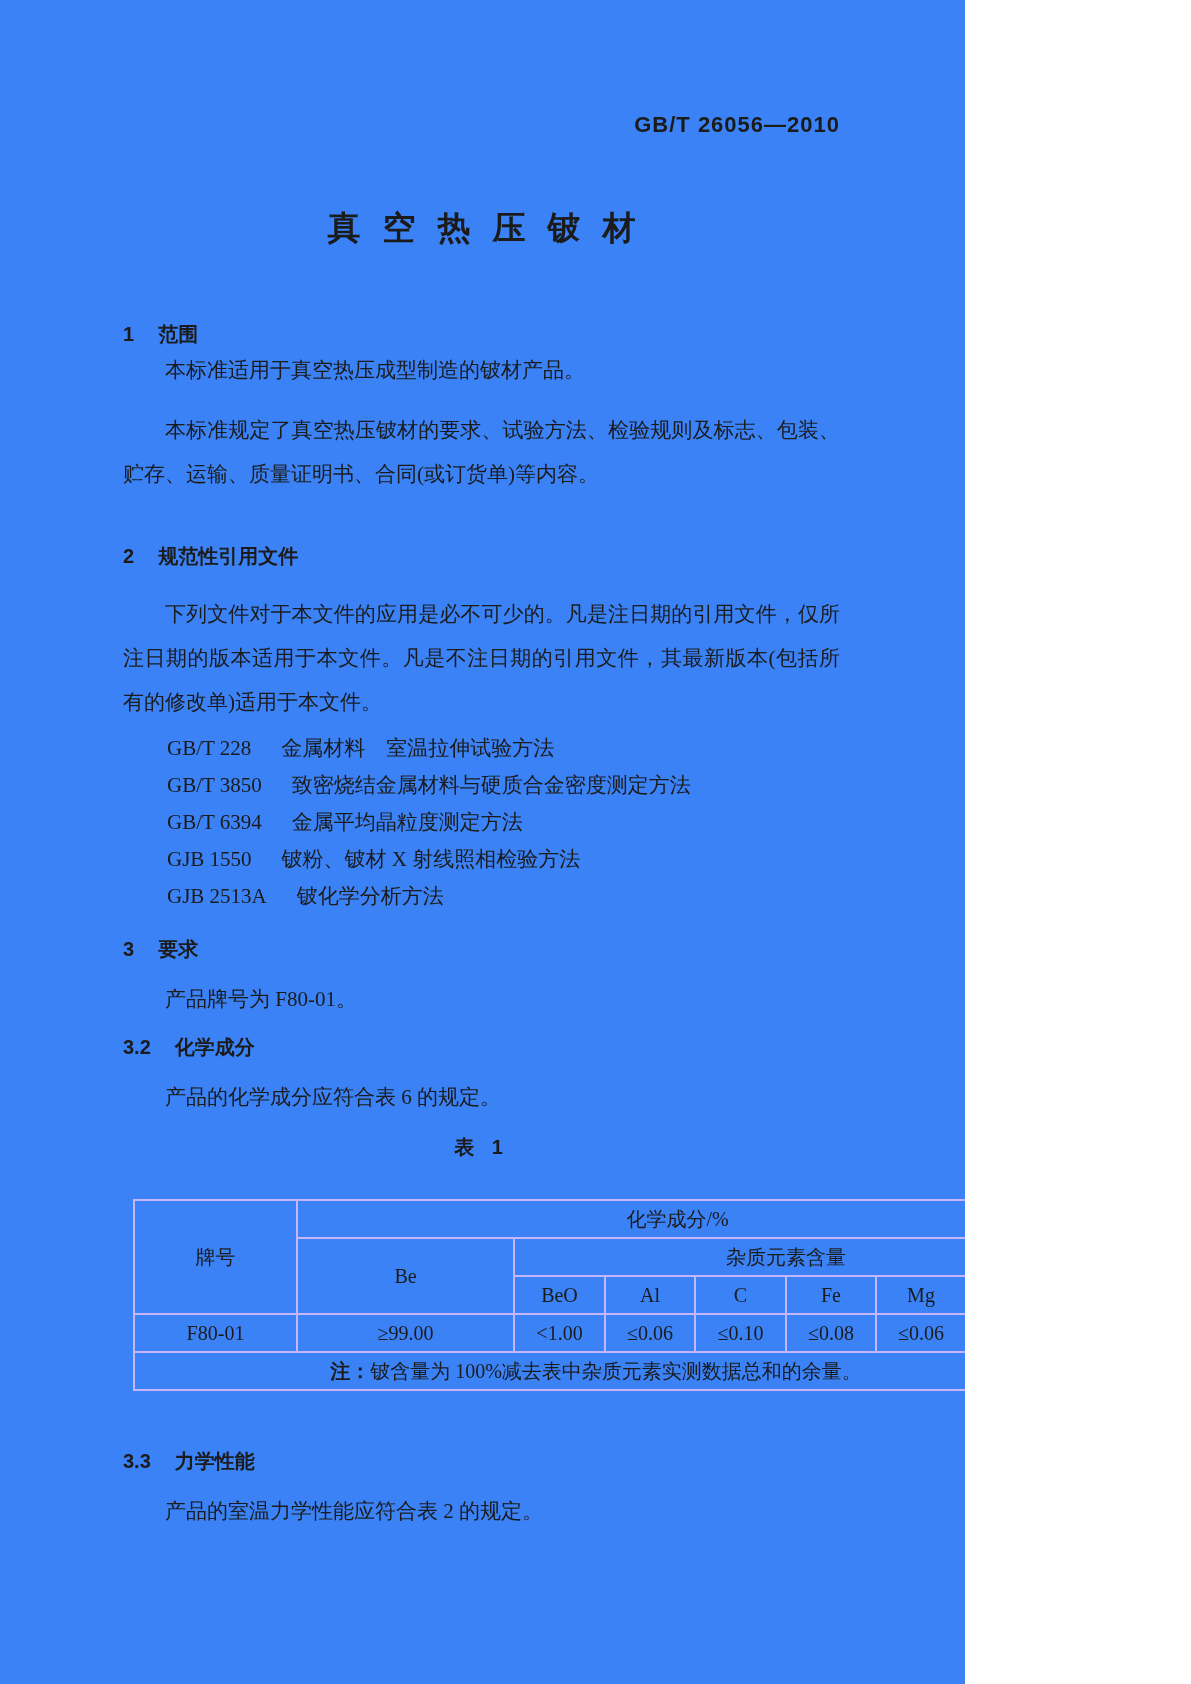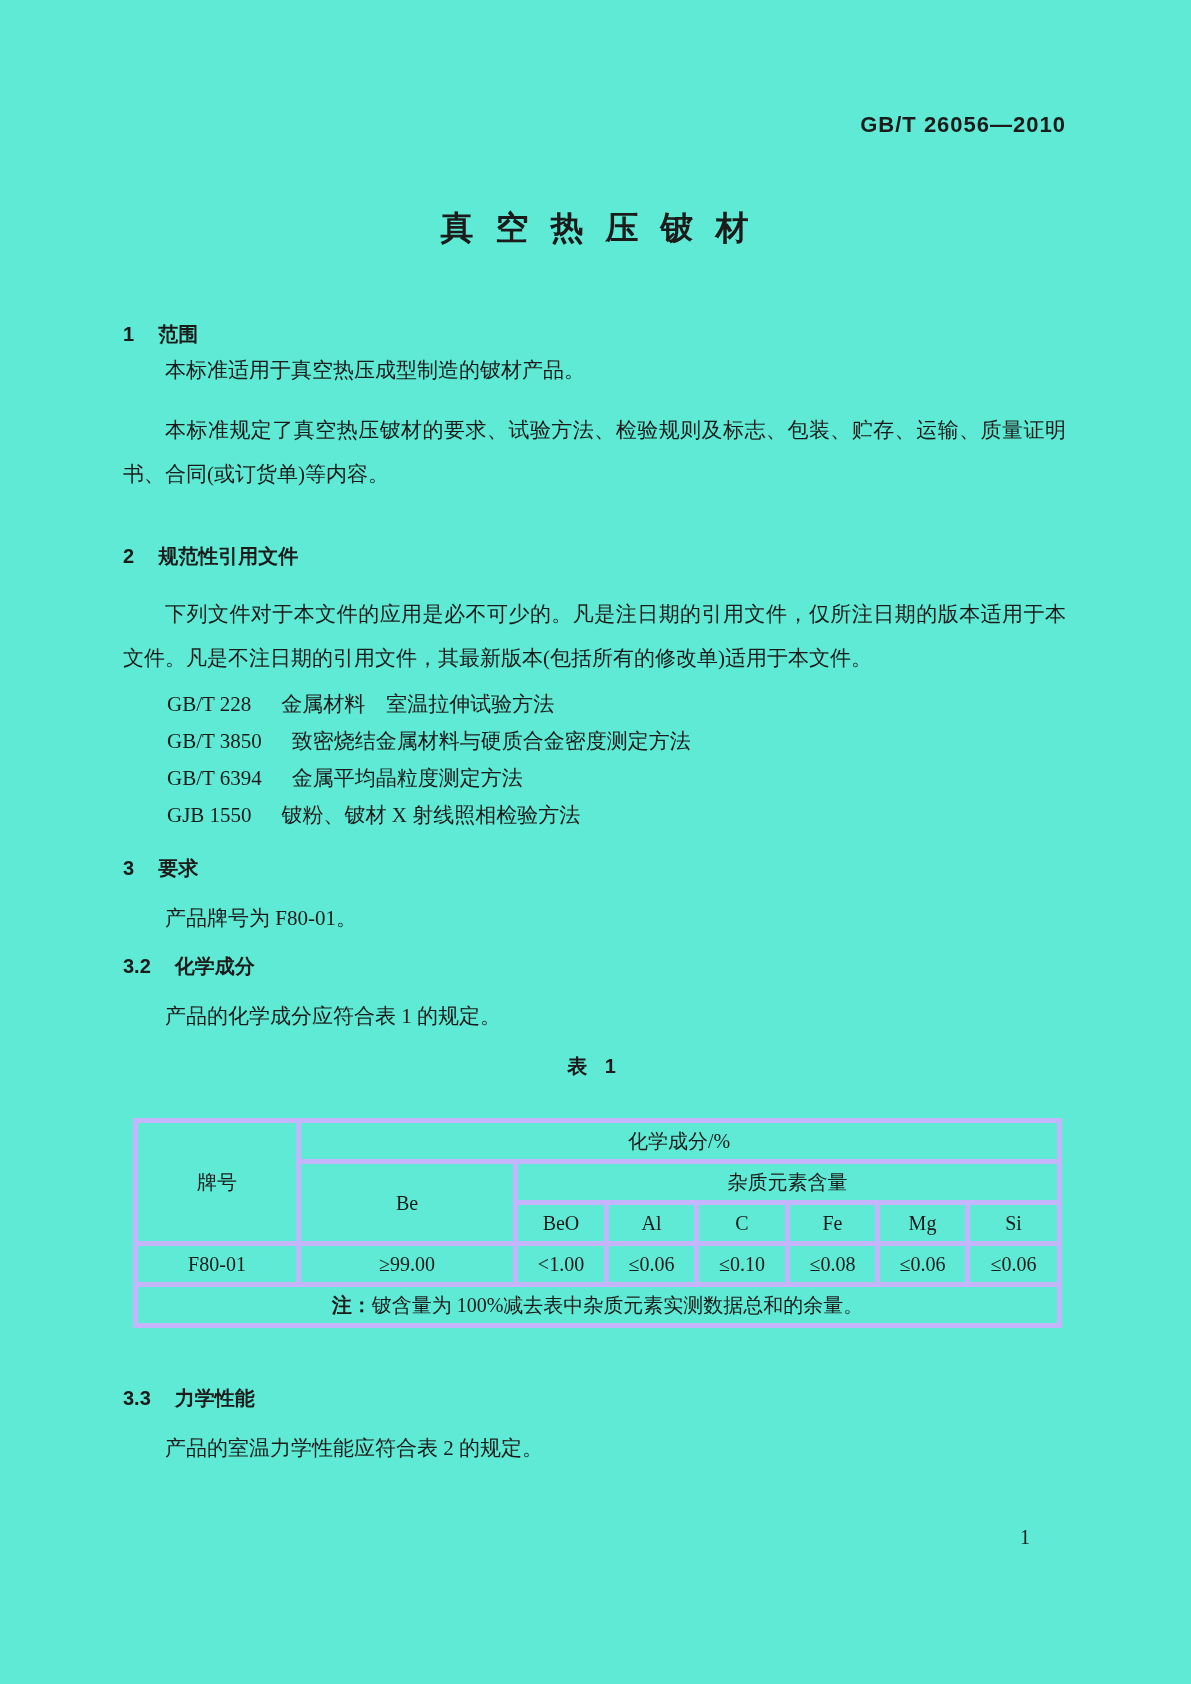--- a/index.html
+++ b/index.html
@@ -1,17 +1,17 @@
 <!DOCTYPE html>
 <html><head>
 <meta charset="utf-8">
 <style>
   html,body{margin:0;padding:0;background:#ffffff;}
   .page{
-    width:1191px;height:1684px;position:relative;background:#5eead4;
+    width:965px;height:1684px;position:relative;background:#3b82f6;
     color:#1b1b1b;overflow:hidden;
     font-family:"Liberation Serif","DejaVu Serif",serif;
   }
   .content{margin:0 125px 0 123px;}
 
   .doc-code{
     padding-top:110px;text-align:right;
     font-family:"Liberation Sans","DejaVu Sans",sans-serif;
     font-weight:bold;font-size:22px;line-height:30px;letter-spacing:1px;
   }
@@ -49,21 +49,21 @@
   .tbl-caption{
     margin-top:14px;text-align:center;
     font-family:"Liberation Sans","DejaVu Sans",sans-serif;
     font-weight:bold;font-size:20px;line-height:28px;letter-spacing:6px;
   }
   table.tbl{
     margin:38px 0 0 10px;width:924px;table-layout:fixed;
     border-collapse:collapse;border:2px solid #232323;
   }
   table.tbl td{
-    border:5px solid #c4b5fd;height:36px;padding:0;
+    border:2px solid #c4b5fd;height:36px;padding:0;
     text-align:center;vertical-align:middle;
     font-size:20px;line-height:24px;
   }
   td.note-cell{
     text-align:left;padding:4px 10px 4px 28px;font-size:19px;
   }
   .note-label{
     font-family:"Liberation Sans","DejaVu Sans",sans-serif;font-weight:bold;
   }
   .page-num{
@@ -98,32 +98,35 @@
       </div>
       <div class="ref-line">
         <span>GB/T 3850</span><span class="ref-title">致密烧结金属材料与硬质合金密度测定方法</span>
       </div>
       <div class="ref-line">
         <span>GB/T 6394</span><span class="ref-title">金属平均晶粒度测定方法</span>
       </div>
       <div class="ref-line">
         <span>GJB 1550</span><span class="ref-title">铍粉、铍材 X 射线照相检验方法</span>
       </div>
+      <div class="ref-line">
+        <span>GJB 2513A</span><span class="ref-title">铍化学分析方法</span>
+      </div>
     </div>
 
     <h2 class="sec-h h-sec3">
       <span class="sec-num">3</span><span>要求</span>
     </h2>
 
     <p class="body-p sub-text">产品牌号为 F80-01。</p>
 
     <h3 class="sec-h h-sub2">
       <span class="sec-num">3.2</span><span>化学成分</span>
     </h3>
-    <p class="body-p sub-text">产品的化学成分应符合表 1 的规定。</p>
+    <p class="body-p sub-text">产品的化学成分应符合表 6 的规定。</p>
 
     <div class="tbl-caption">表 1</div>
 
     <table class="tbl">
       <colgroup>
         <col style="width:163px">
           <col style="width:217px">
         <col style="width:91px">
           <col style="width:90px">
           <col style="width:91px">

